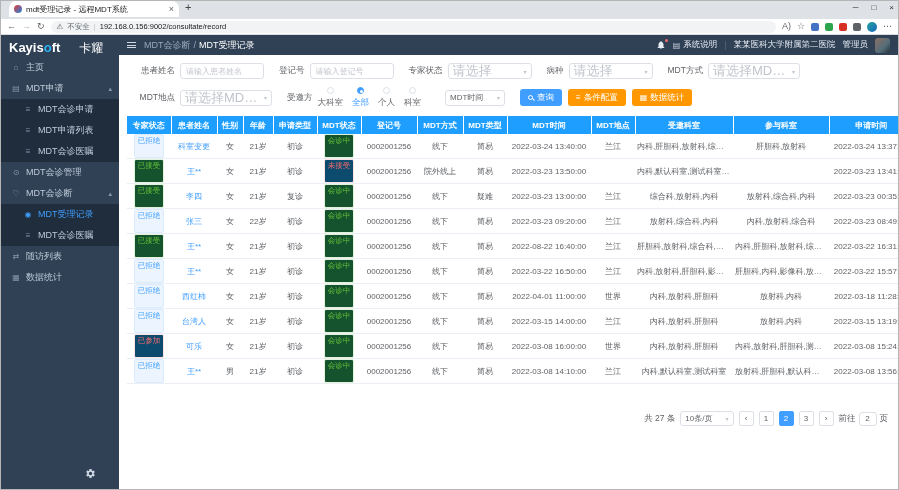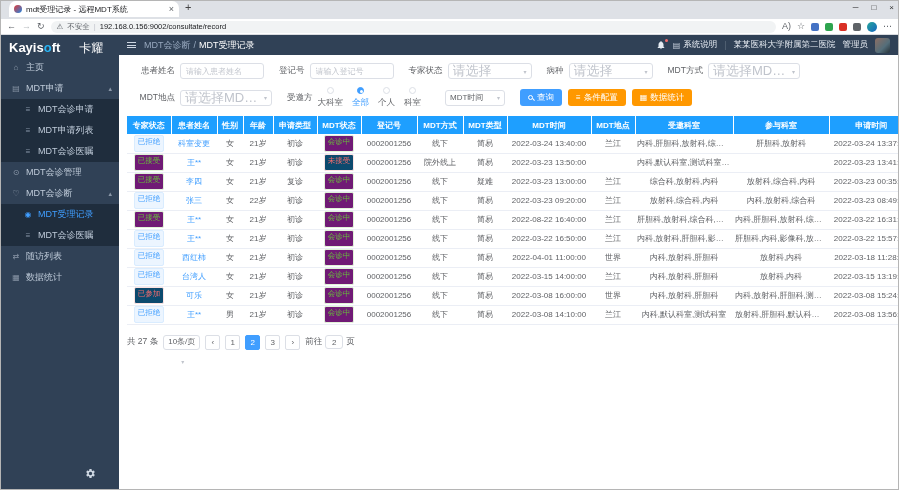--- a/index.html
+++ b/index.html
@@ -86,28 +86,28 @@
   .icon-search::after { content:""; position:absolute; width:3px; height:1px; background:#fff; transform:rotate(45deg); right:-3px; bottom:-1px; }
   .btn-ico { font-size:8px; line-height:1; }
 
   
   .table-wrap { margin-top:2px; }
   table { width:100%; border-collapse:collapse; table-layout:fixed; font-size:8px; color:#606266; }
   thead th { background:#1e9fff; color:#fff; height:18px; font-weight:bold; font-size:8px; border-right:1px solid rgba(255,255,255,.25); white-space:nowrap; overflow:hidden; }
   thead th:last-child { border-right:none; }
   tbody td { height:19px; text-align:center; border-bottom:1px solid #ebeef5; white-space:nowrap; overflow:hidden; text-overflow:ellipsis; padding:0 2px; }
   .link { color:#409eff; cursor:pointer; }
-  .tag { display:inline-block; padding:0 3px; height:17px; line-height:11px; border-radius:2px; font-size:7.5px; border:1px solid; }
+  .tag { display:inline-block; padding:0 3px; height:24px; line-height:11px; border-radius:2px; font-size:7.5px; border:1px solid; }
   .tag-blue  { color:#409eff; background:#ecf5ff; border-color:#d9ecff; }
-  .tag-green { color:#67c23a; background:#701a75; border-color:#e1f3d8; }
+  .tag-green { color:#67c23a; background:#14532d; border-color:#e1f3d8; }
   .tag-red   { color:#f56c6c; background:#0c4a6e; border-color:#fde2e2; }
 
   
-  .pagination { display:flex; justify-content:flex-start; align-items:center; gap:5px; margin-top:10px; font-size:8.5px; color:#606266; padding-right:2px; }
-  .pg-size { height:15px; border:1px solid #dcdfe6; border-radius:3px; display:inline-flex; align-items:center; padding:0 4px; gap:11px; cursor:pointer; font-size:8px;flex-direction:column; }
+  .pagination { display:flex; justify-content:flex-end; align-items:center; gap:5px; margin-top:27px; font-size:8.5px; color:#606266; padding-right:2px; }
+  .pg-size { height:15px; border:1px solid #dcdfe6; border-radius:3px; display:inline-flex; align-items:center; padding:0 4px; gap:11px; cursor:pointer; font-size:8px; }
   .page { min-width:15px; height:15px; line-height:14px; text-align:center; border:1px solid #dcdfe6; border-radius:2px; background:#fff; cursor:pointer; font-size:8px; display:inline-block; }
   .page.current { background:#409eff; border-color:#409eff; color:#fff; }
   .pg-pages { display:inline-flex; gap:5px; }
   .pg-goto { display:inline-flex; align-items:center; gap:3px; }
   .pg-input { width:18px; height:14px; border:1px solid #dcdfe6; border-radius:3px; text-align:center; font-size:8px; color:#606266; outline:none; font-family:inherit; }
 </style>
 </head>
 <body>
 
 <div class="screen">

